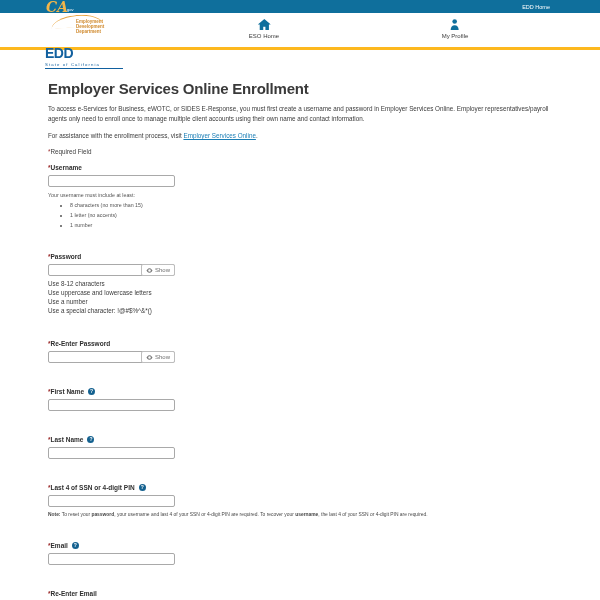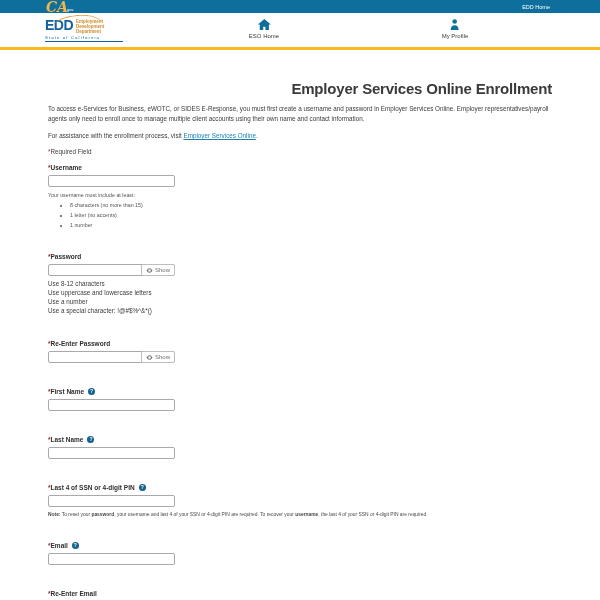--- a/index.html
+++ b/index.html
@@ -13,32 +13,32 @@
   .ca-logo { position:absolute; left:46px; top:0; line-height:13px; cursor:pointer; }
   .ca-script { font-family:"DejaVu Serif", serif; font-style:italic; font-weight:bold; font-size:14px; color:#f2b64a; }
   .ca-gov { font-size:4px; color:#fff; margin-left:-1px; vertical-align:1px; }
   .topbar-link { position:absolute; right:50px; top:3.5px; font-size:5.5px; color:#fff; cursor:pointer; }
   
   .header { position:relative; height:37px; background:#fff; border-bottom:3px solid #fdb81e; }
   .edd-logo { position:absolute; left:45px; top:5px; width:80px; cursor:pointer; }
   .edd-swoosh { position:absolute; left:6px; top:-3px; width:52px; height:12px;
     border-top:1.5px solid #e8a33d; border-radius:50% 50% 0 0 / 100% 100% 0 0; transform:rotate(-5deg); }
   .edd-main { display:flex; align-items:flex-start; }
-  .edd-acronym { font-size:14px; font-weight:bold; color:#11609f; letter-spacing:-0.5px; line-height:15px; }
+  .edd-acronym { font-size:14px; font-weight:bold; color:#11609f; letter-spacing:-0.5px; line-height:15px;margin-top:28px; }
   .edd-dept { margin-left:3px; font-size:4.5px; font-weight:bold; color:#d08a2e; line-height:5px; padding-top:1px; }
   .edd-state { font-size:4.3px; color:#11609f; letter-spacing:1.1px; margin-top:1px; white-space:nowrap; }
   .edd-rule { height:1px; background:#11609f; margin-top:1px; width:78px; }
   .nav-item { position:absolute; top:6px; transform:translateX(-50%); text-align:center; cursor:pointer; }
   .nav-eso { left:264px; }
   .nav-profile { left:455px; }
   .nav-icon { height:11px; display:block; margin:0 auto; }
   .nav-label { font-size:6px; color:#3b3b3b; margin-top:3px; white-space:nowrap; }
   
   .content { padding:0 48px; }
-  .page-title { font-size:15px; font-weight:bold; color:#3a3a3a; margin:30px 0 0; letter-spacing:-0.2px;text-align:right; }
+  .page-title { font-size:15px; font-weight:bold; color:#3a3a3a; margin:30px 0 0; letter-spacing:-0.2px; }
   .intro { margin-top:7px; font-size:6.3px; line-height:9.5px; max-width:505px; }
   .assist { margin-top:9px; font-size:6.3px; }
   .assist a { color:#1b7eb5; text-decoration:underline; cursor:pointer; }
   .required-note { margin-top:9px; font-size:6.3px; }
   .req { color:#9c2a2a; }
   .field { margin-top:25px; }
   .field.first { margin-top:9px; }
   .label { font-size:6.5px; font-weight:bold; color:#2f2f2f; display:flex; align-items:center; }
   .help-icon { width:7px; height:7px; border-radius:50%; background:#14618f; color:#fff; font-size:5px;
     font-weight:bold; text-align:center; line-height:7px; display:inline-block; margin-left:4px; cursor:pointer; flex:0 0 auto; }

